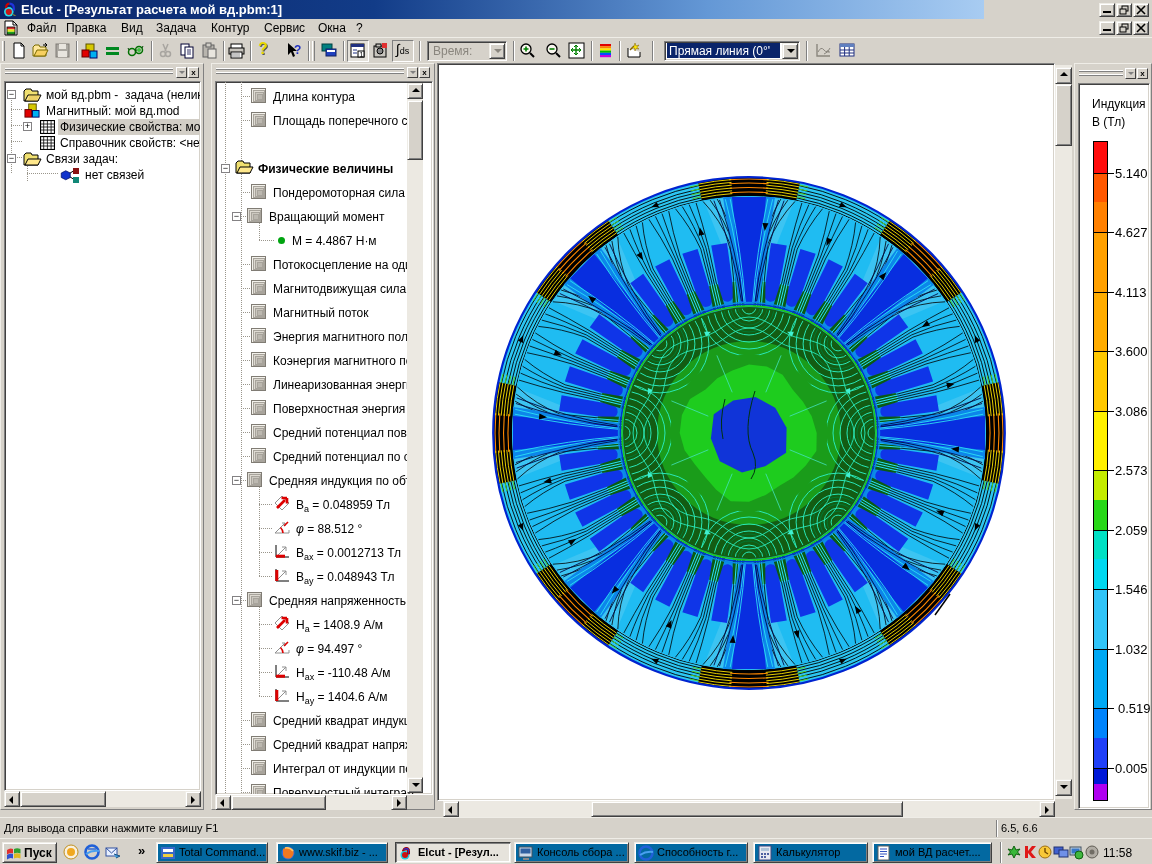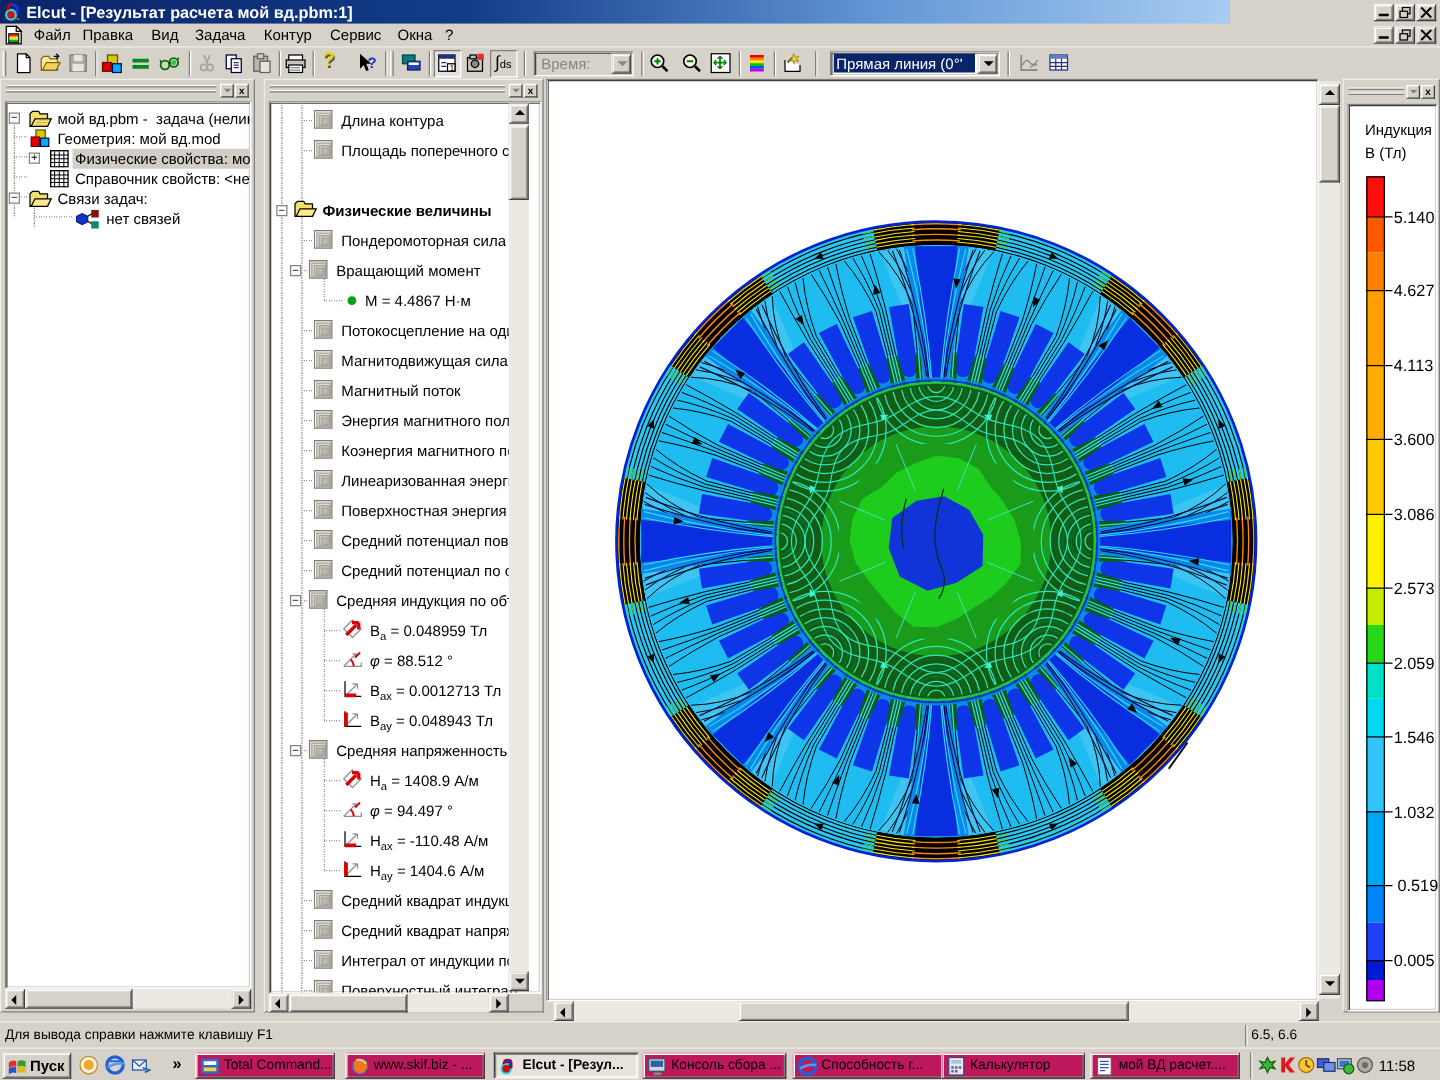--- a/index.html
+++ b/index.html
@@ -30,21 +30,21 @@
   .trow { position:absolute; font-size:12px; color:#000; white-space:nowrap; }
   .sb { background:#ece9e2; }
   .sbbtn { position:absolute; background:#d6d2ca; border:1px solid;
     border-color:#efede7 #404040 #404040 #efede7;
     box-shadow:inset 1px 1px 0 #fff, inset -1px -1px 0 #808080; }
   .arrowglyph { position:absolute; width:0; height:0; }
   #statusbar { position:absolute; left:0; top:817px; width:1152px; height:21px; background:#d6d2ca;
     border-top:1px solid #efede7; font-size:11px; }
   #taskbar { position:absolute; left:0; top:838px; width:1152px; height:26px; background:#d6d2ca;
     border-top:1px solid #efede7; }
-  .taskbtn { position:absolute; top:3px; height:21px; background:#be185d;
+  .taskbtn { position:absolute; top:3px; height:21px; background:#0369a1;
     border:1px solid; border-color:#efede7 #404040 #404040 #efede7;
     box-shadow:inset 1px 1px 0 #fff, inset -1px -1px 0 #808080;
     font-size:11px; color:#000; padding:3px 4px 0 22px; white-space:nowrap; overflow:hidden; }
   .dotv { position:absolute; width:1px; background-image:repeating-linear-gradient(180deg,#9a968c 0 1px,transparent 1px 2px); }
   .doth { position:absolute; height:1px; background-image:repeating-linear-gradient(90deg,#9a968c 0 1px,transparent 1px 2px); }
   .expander { position:absolute; width:9px; height:9px; background:#fff; border:1px solid #848284;
     font-size:9px; line-height:7px; text-align:center; color:#000; }
   sub { font-size:9px; }
 </style></head>
 <body>
@@ -293,21 +293,21 @@
             <path d="M6 8 L16 8 M5.5 10 L15 10 M5 12 L14.5 12" stroke="#c8a820" stroke-width="0.7"></path>
           </svg>
         <span class="abs" style="left:41px;top:1px">мой вд.pbm -&nbsp; задача (нелиней</span>
       </div>
       <div class="trow" style="left:0;top:21px;height:16px">
         <svg class="abs" style="left:19px;top:0px" width="16" height="16" viewBox="0 0 17 17">
             <rect x="5" y="1" width="8" height="8" fill="#d6c800" stroke="#5a5000"></rect>
             <rect x="1" y="7" width="7" height="8" fill="#e00000" stroke="#600"></rect>
             <rect x="9" y="8" width="7" height="7" fill="#00b0f0" stroke="#006"></rect>
           </svg>
-        <span class="abs" style="left:41px;top:1px">Геометрия: мой вд.mod</span>
+        <span class="abs" style="left:41px;top:1px">Магнитный: мой вд.mod</span>
       </div>
       <div class="trow" style="left:0;top:37px;height:16px">
         <div class="expander" style="left:18px;top:3px">+</div>
         <svg class="abs" style="left:35px;top:1px" width="15" height="14" viewBox="0 0 15 14">
             <rect x="0.5" y="0.5" width="14" height="13" fill="#fff" stroke="#000" stroke-width="1.2"></rect>
             <path d="M0 4 L15 4 M0 7 L15 7 M0 10 L15 10 M3.7 1 L3.7 14 M7.4 1 L7.4 14 M11.1 1 L11.1 14" stroke="#000" stroke-width="0.8"></path>
           </svg>
         <div class="abs" style="left:53px;top:0px;width:144px;height:16px;background:#d2cec6"></div>
         <span class="abs" style="left:55px;top:1px">Физические свойства: мой</span>
       </div>
@@ -1384,21 +1384,21 @@
   <div class="taskbtn" style="left:395px;width:116px;border-color:#404040 #efede7 #efede7 #404040;box-shadow:inset 1px 1px 0 #808080, inset -1px -1px 0 #fff;background:#e6e3dc;font-weight:bold;"><svg class="abs" style="left:3px;top:2px" width="16" height="16" viewBox="0 0 16 16">
         <circle cx="6" cy="10" r="4.5" fill="#20d0e0"></circle>
         <circle cx="6" cy="10" r="3" fill="#cc1010"></circle>
         <path d="M3.5 6 Q4 2.5 7 2.5 L8.5 2.6 Q10.5 3 10.5 5.5 L10.5 9 L8.6 9 L8.6 5 L6 5 Z" fill="#2233dd" stroke="#a00"></path>
       </svg>Elcut - [Резул...</div>
   <div class="taskbtn" style="left:514px;width:115px;"><svg class="abs" style="left:3px;top:2px" width="16" height="16" viewBox="0 0 16 16">
         <rect x="1" y="2" width="13" height="10" fill="#c8d8e8" stroke="#405060"></rect>
         <rect x="2.5" y="3.5" width="10" height="5" fill="#3060a0"></rect>
         <rect x="5" y="13" width="6" height="2" fill="#888"></rect>
       </svg>Консоль сбора ...</div>
-  <div class="taskbtn" style="left:634px;width:126px;"><svg class="abs" style="left:3px;top:2px" width="16" height="16" viewBox="0 0 16 16">
+  <div class="taskbtn" style="left:634px;width:114px;"><svg class="abs" style="left:3px;top:2px" width="16" height="16" viewBox="0 0 16 16">
         <circle cx="8" cy="8" r="6.5" fill="none" stroke="#2060d8" stroke-width="2.6"></circle>
         <path d="M2 10 Q8 6 15 7" stroke="#48a0f0" stroke-width="2" fill="none"></path>
       </svg>Способность г...</div>
   <div class="taskbtn" style="left:753px;width:115px;"><svg class="abs" style="left:3px;top:2px" width="16" height="16" viewBox="0 0 16 16">
         <rect x="2" y="1" width="12" height="14" fill="#e8e8f0" stroke="#404880"></rect>
         <rect x="4" y="3" width="8" height="3" fill="#b0c4d8"></rect>
         <rect x="4" y="8" width="2" height="2" fill="#5060a0"></rect>
         <rect x="7" y="8" width="2" height="2" fill="#5060a0"></rect>
         <rect x="10" y="8" width="2" height="2" fill="#5060a0"></rect>
         <rect x="4" y="11" width="2" height="2" fill="#5060a0"></rect>

